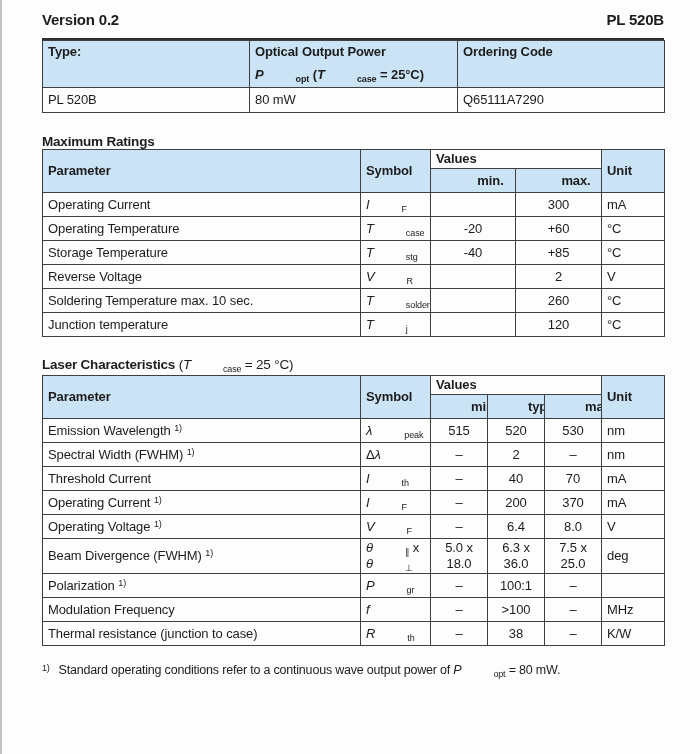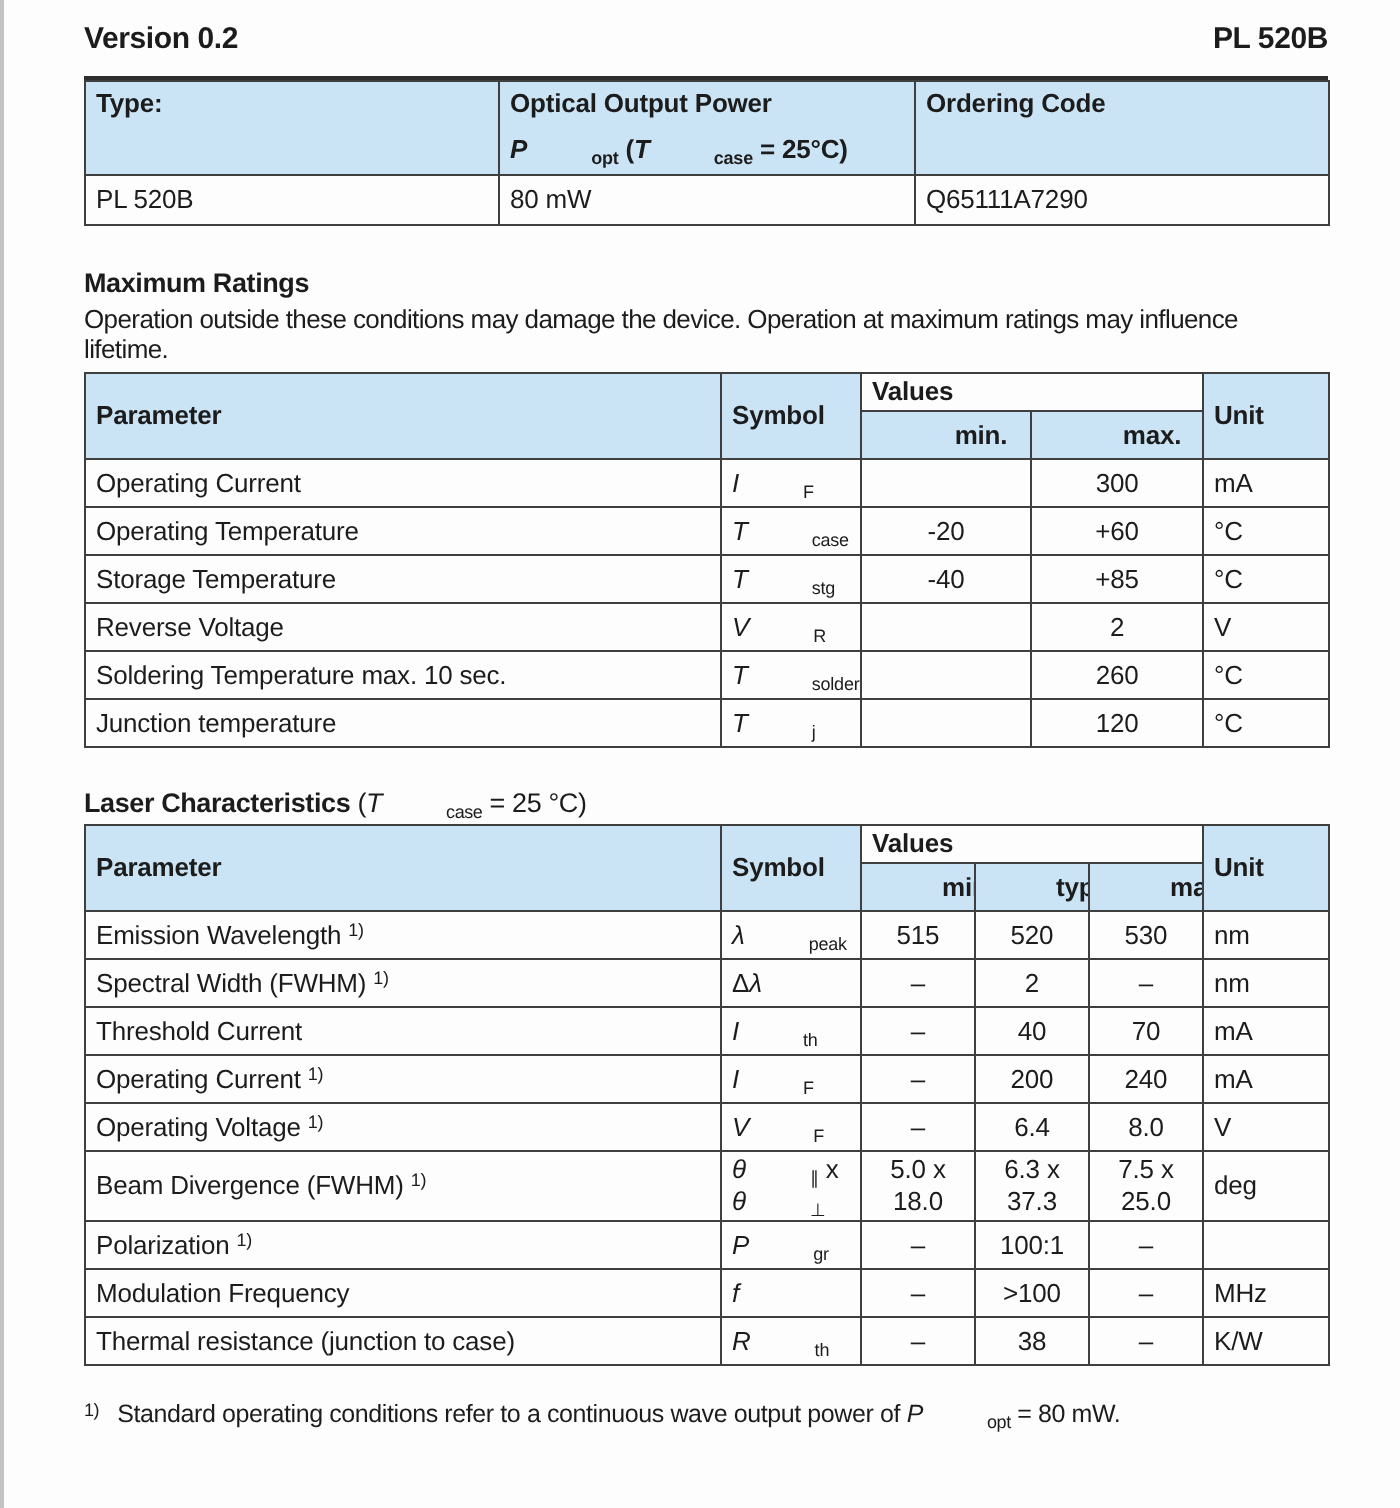--- a/index.html
+++ b/index.html
@@ -75,21 +75,20 @@
             <td class="col-type">PL 520B</td>
             <td class="col-power">80 mW</td>
             <td class="col-code">Q65111A7290</td>
           </tr>
         </tbody>
     </table>
   </div>
 
   <div class="sec-max">
     <h2>Maximum Ratings</h2>
-    <p class="desc">Operation outside these conditions may damage the device. Operation at maximum ratings may influence lifetime.</p>
     <table>
       <colgroup>
           <col style="width:318px">
           <col style="width:70px">
           <col style="width:85px">
           <col style="width:86px">
           <col style="width:63px">
         </colgroup>
       <thead>
         <tr>
@@ -197,36 +196,36 @@
             <td class="col-min">–</td>
             <td class="col-typ">40</td>
             <td class="col-max">70</td>
             <td class="col-unit">mA</td>
           </tr>
           <tr>
             <td class="col-parameter"><span>Operating Current </span><sup>1)</sup></td>
             <td class="col-symbol"><span class="it">I</span><sub>F</sub></td>
             <td class="col-min">–</td>
             <td class="col-typ">200</td>
-            <td class="col-max">240</td>
+            <td class="col-max">370</td>
             <td class="col-unit">mA</td>
           </tr>
           <tr>
             <td class="col-parameter"><span>Operating Voltage </span><sup>1)</sup></td>
             <td class="col-symbol"><span class="it">V</span><sub>F</sub></td>
             <td class="col-min">–</td>
             <td class="col-typ">6.4</td>
             <td class="col-max">8.0</td>
             <td class="col-unit">V</td>
           </tr>
           <tr>
             <td class="col-parameter"><span>Beam Divergence (FWHM) </span><sup>1)</sup></td>
             <td class="col-symbol"><span class="it">θ</span><sub>∥</sub><span> x</span><br><span class="it">θ</span><sub>⊥</sub></td>
             <td class="col-min"><span>5.0 x</span><br><span>18.0</span></td>
-            <td class="col-typ"><span>6.3 x</span><br><span>37.3</span></td>
+            <td class="col-typ"><span>6.3 x</span><br><span>36.0</span></td>
             <td class="col-max"><span>7.5 x</span><br><span>25.0</span></td>
             <td class="col-unit">deg</td>
           </tr>
           <tr>
             <td class="col-parameter"><span>Polarization </span><sup>1)</sup></td>
             <td class="col-symbol"><span class="it">P</span><sub>gr</sub></td>
             <td class="col-min">–</td>
             <td class="col-typ">100:1</td>
             <td class="col-max">–</td>
             <td class="col-unit"></td>

